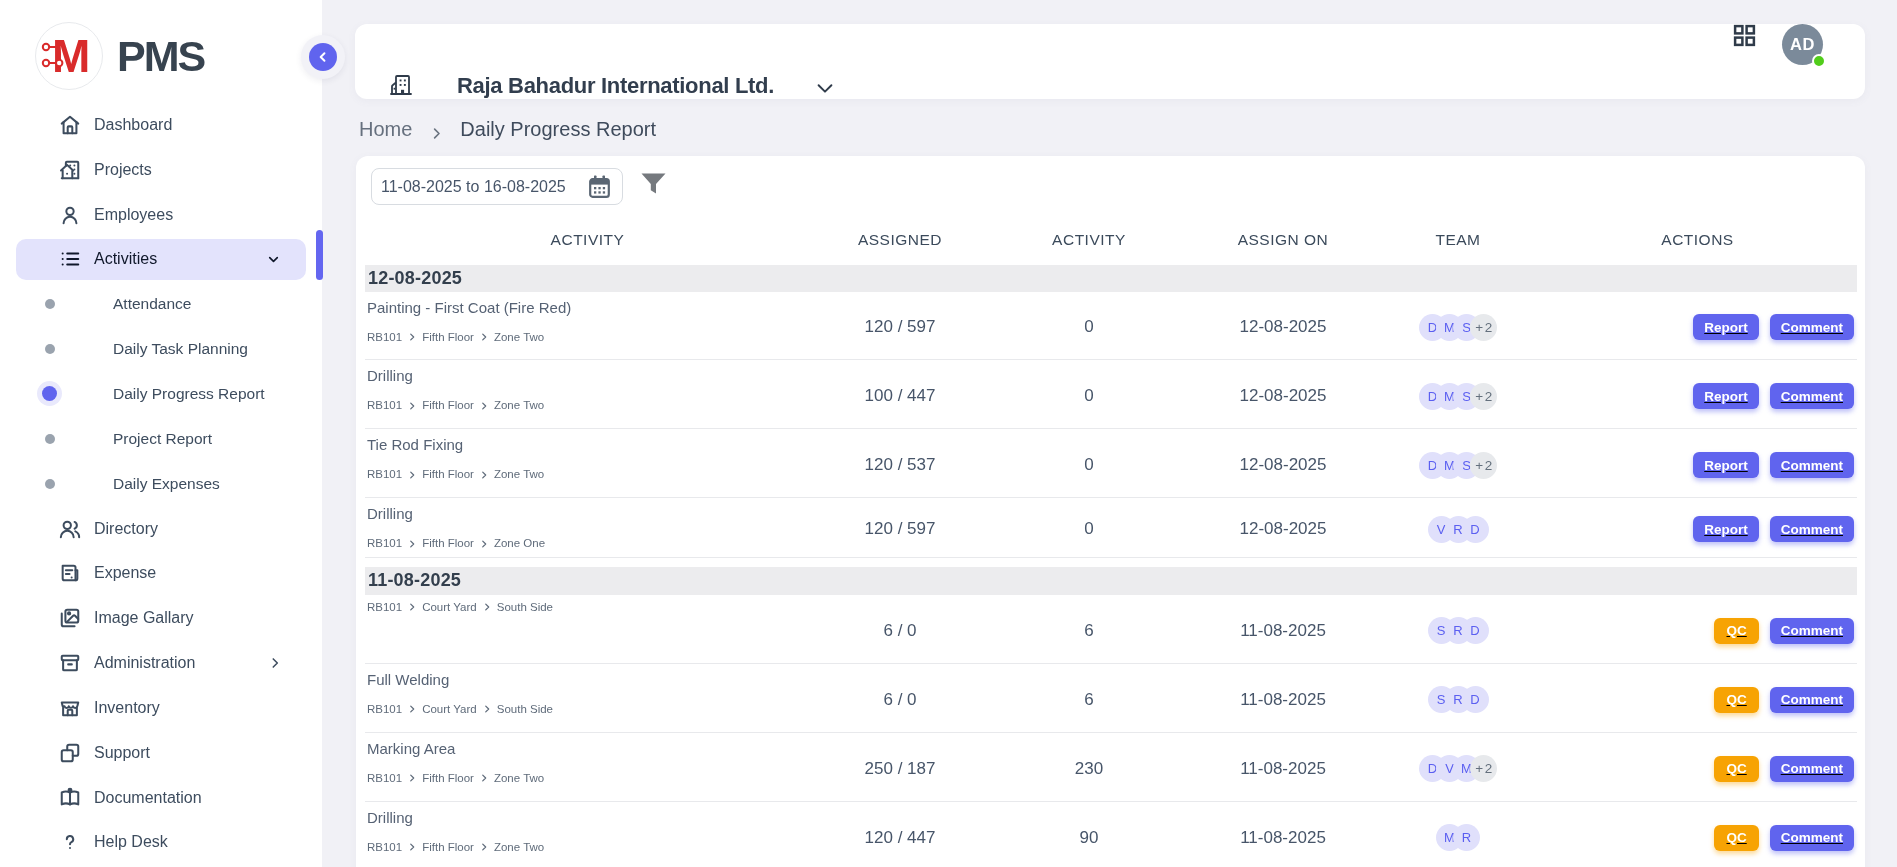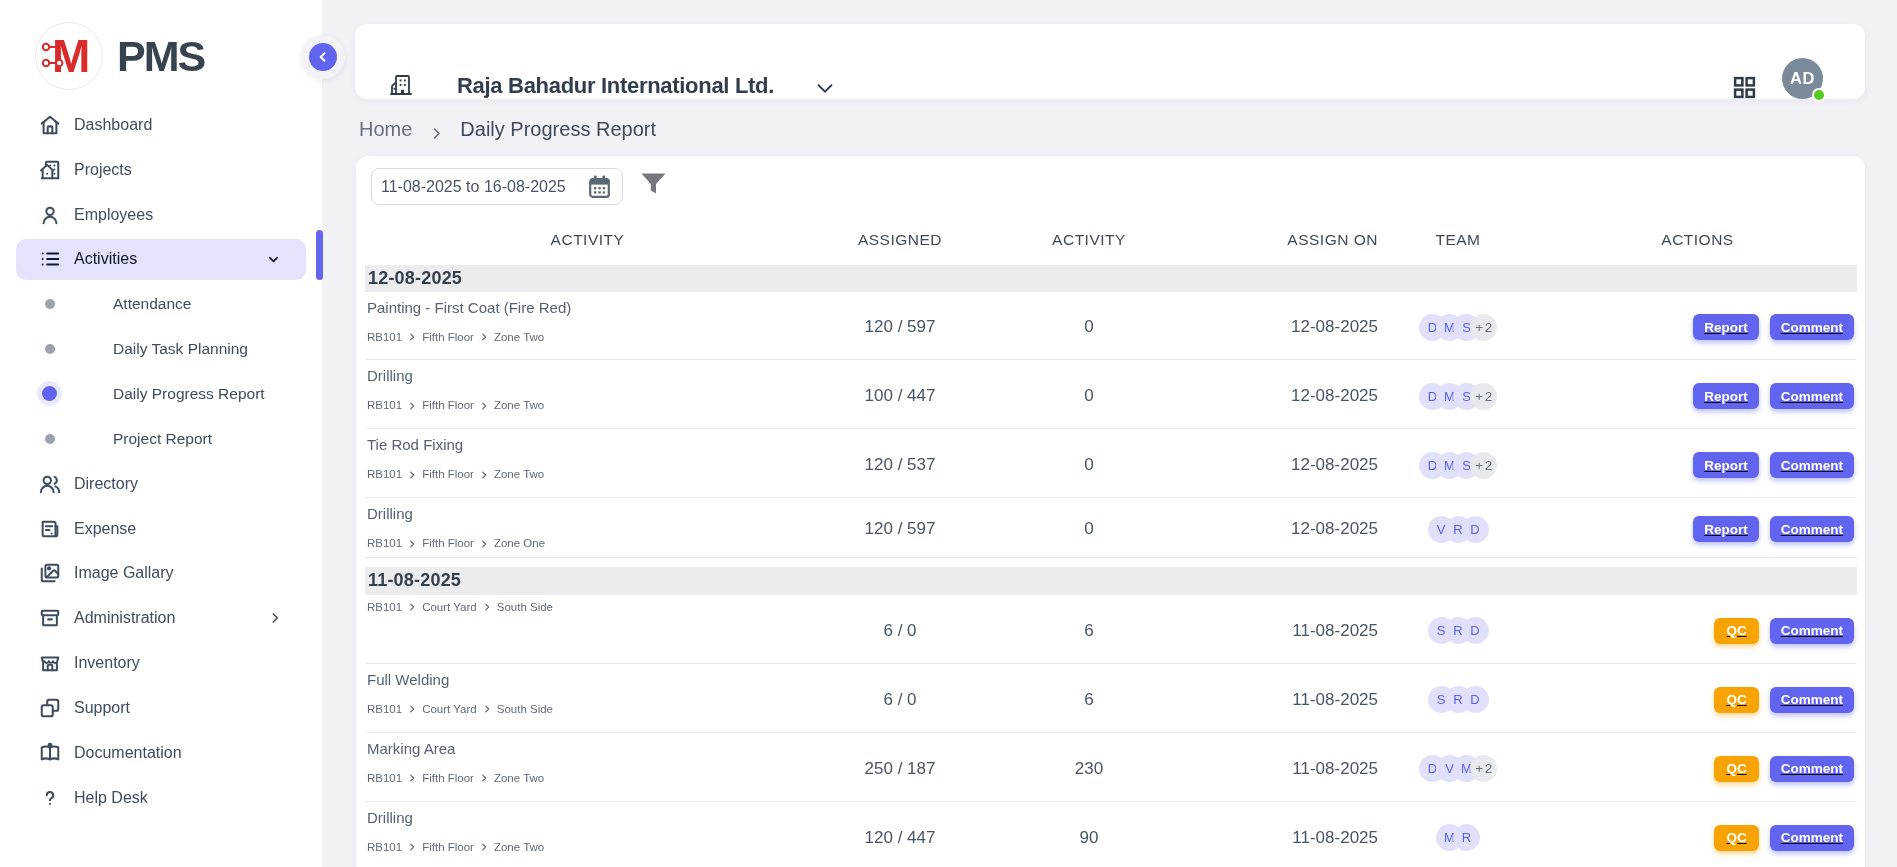--- a/index.html
+++ b/index.html
@@ -5,21 +5,21 @@
 * { margin:0; padding:0; box-sizing:border-box; }
 html,body { width:1897px; height:867px; overflow:hidden; font-family:"Liberation Sans",sans-serif; background:#f1f1f6; }
 .app { position:relative; width:1897px; height:867px; }
 
 
 aside { position:absolute; left:0; top:0; width:322px; height:867px; background:#fff; }
 .logo { position:absolute; left:35px; top:22px; display:flex; align-items:center; }
 .logo-circle { width:68px; height:68px; border-radius:50%; background:#fff; border:1px solid #e8eaed; display:flex; align-items:center; justify-content:center; }
 .logo-pms { margin-left:14px; font-size:43px; font-weight:700; color:#37434f; letter-spacing:-2px; }
 nav { position:absolute; left:0; top:102.5px; width:322px; }
-.mi { position:relative; height:44.85px; display:flex; align-items:center; padding-left:39px; color:#3d4c5e; font-size:16px; font-weight:500;text-align:right; }
+.mi { position:relative; height:44.85px; display:flex; align-items:center; padding-left:59px; color:#3d4c5e; font-size:16px; font-weight:500;text-align:right; }
 .mi svg.ic { width:22px; height:22px; flex-shrink:0; }
 .mi svg.ic * { stroke-width:2.2px; }
 .mi .lbl { margin-left:13px; }
 .mi.active-pill { color:#0f172a; }
 .mi > * { position:relative; z-index:1; }
 .mi .pillbg { position:absolute; left:16px; right:16px; top:2px; bottom:2px; background:#e3e3fc; border-radius:10px; z-index:0; }
 .chev-d { position:absolute; right:42px; top:50%; margin-top:-6px; }
 .chev-r { position:absolute; right:40px; top:50%; margin-top:-7px; }
 .smi { height:44.85px; display:flex; align-items:center; padding-left:113px; position:relative; color:#3d4c5e; font-size:15.5px; font-weight:500; }
 .smi .dot { position:absolute; left:44.5px; width:10px; height:10px; border-radius:50%; background:#9aa3ae; }
@@ -28,41 +28,41 @@
 
 
 .collapse { position:absolute; left:301px; top:35px; width:44px; height:44px; border-radius:50%; background:#f2f2f7; box-shadow:0 2px 6px rgba(40,40,80,.08); z-index:5; border:none; }
 .collapse .inner { position:absolute; left:8px; top:8px; width:28px; height:28px; border-radius:50%; background:#6064ee; display:flex; align-items:center; justify-content:center; }
 
 
 .topcard { position:absolute; left:355px; top:24px; width:1510px; height:75px; background:#fff; border-radius:12px; box-shadow:0 2px 8px rgba(100,100,140,.06); }
 .company { position:absolute; left:34px; top:0; height:75px; display:flex; align-items:flex-end;gap:24px; }
 .company .nm { margin-left:20px; font-size:22px; font-weight:600; color:#323e4e; letter-spacing:-0.3px; }
 .company .cv { margin-left:16px; }
-.hright { position:absolute; right:42px; top:0; height:75px; display:flex; align-items:flex-end; gap:26px; }
+.hright { position:absolute; right:42px; top:0; height:75px; display:flex; align-items:flex-start; gap:26px; }
 .avatar { position:relative; width:41px; height:41px; border-radius:50%; background:#7b8a9a; display:flex; align-items:center; justify-content:center; color:#fff; font-size:16.5px; font-weight:600; letter-spacing:.5px; }
 .avatar .gdot { position:absolute; right:-3px; bottom:-3px; width:14px; height:14px; border-radius:50%; background:#52cd1b; border:2.5px solid #fff; }
 .crumbs { position:absolute; left:359px; top:118px; display:flex; align-items:flex-end; font-size:20px; }
 .crumbs .h { color:#66707e; }
 .crumbs .sep { margin-left:17px; margin-right:16px; }
 .crumbs .cur { color:#3f4b5c; font-weight:500; }
 
 .tablecard { position:absolute; left:356px; top:156px; width:1509px; height:730px; background:#fff; border-radius:12px; box-shadow:0 2px 8px rgba(100,100,140,.06); }
 
 
 .daterange { position:absolute; left:15px; top:12px; width:252px; height:37px; border:1px solid #d8dce1; border-radius:8px; background:#fff; display:flex; align-items:center; padding:0 12px 0 9px; }
 .daterange .dt { font-size:16px; color:#475569; }
 .daterange svg { margin-left:auto; }
 .funnel { position:absolute; left:285px; top:17px; }
 
 
 .tbl { position:absolute; left:9px; top:48px; width:1492px; }
 .thead { display:flex; height:60.5px; align-items:flex-end; padding-bottom:16px; font-size:15.5px; font-weight:500; color:#3b4a5b; letter-spacing:.5px; }
 .c1 { width:445px; } .c2 { width:180px; text-align:center; } .c3 { width:198px; text-align:center; }
-.c4 { width:190px; text-align:right; } .c5 { width:160px; }
+.c4 { width:190px; text-align:center; } .c5 { width:160px; }
 .c6 { width:319px; }
 .thead .c1 { text-align:center;margin-top:20px; }
 .grow { height:27px; background:#ececee; display:flex; align-items:center; padding-left:3px; font-size:18px; font-weight:700; color:#333f4d; letter-spacing:.2px; }
 .grow.g2 { height:28px; margin-top:9px; }
 .row.r4 { height:59.5px; }
 .row { display:flex; align-items:center; height:69px; border-bottom:1px solid #e8e9ec; }
 .row.first { height:68.5px; }
 .row .c1 { align-self:flex-start; padding:6px 0 0 2px; }
 .row .t { font-size:15px; line-height:19.5px; color:#566274; margin-bottom:13.5px; }
 .row .bc { display:flex; align-items:center; font-size:11.5px; line-height:13px; color:#5f6b7a; gap:5px; }
@@ -145,20 +145,24 @@
           <span>Daily Task Planning</span>
         </div>
         <div class="smi on">
           <span class="dot"></span>
           <span>Daily Progress Report</span>
         </div>
         <div class="smi">
           <span class="dot"></span>
           <span>Project Report</span>
         </div>
+        <div class="smi">
+          <span class="dot"></span>
+          <span>Daily Expenses</span>
+        </div>
         <div class="mi">
           <svg class="ic" viewBox="0 0 24 24" fill="none" stroke="currentColor" stroke-width="2" stroke-linecap="round" stroke-linejoin="round">
             <circle cx="9" cy="8" r="4"></circle>
             <path d="M2 21a7 7 0 0 1 14 0"></path>
             <path d="M17 4.3a4 4 0 0 1 0 7.4"></path>
             <path d="M17.8 14.6a7 7 0 0 1 4.2 6.4"></path>
           </svg>
           <span class="lbl">Directory</span>
         </div>
         <div class="mi">

